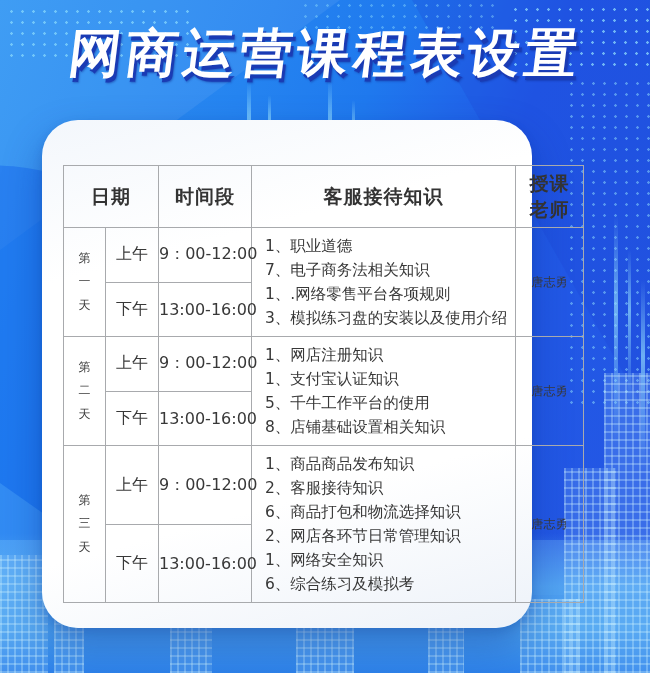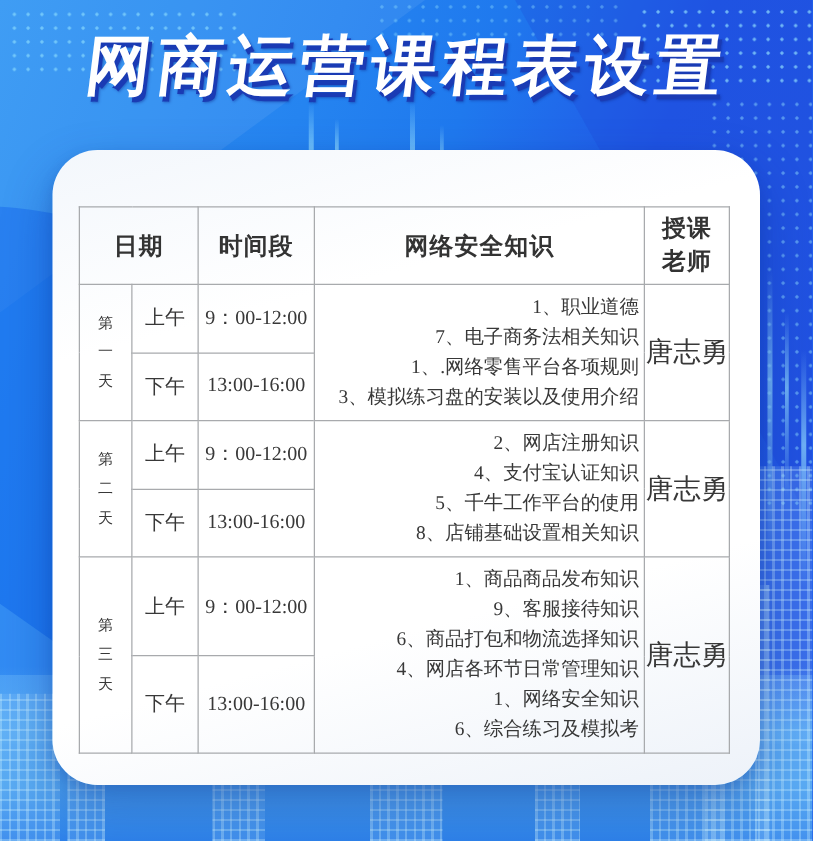--- a/index.html
+++ b/index.html
@@ -87,25 +87,24 @@
   .title span{
     display:inline-block;
     transform:skewX(-7deg);
     font-size:52px;font-weight:900;letter-spacing:5px;line-height:1.15;
     color:#ffffff;
     text-shadow:3px 4px 0 #1A3BB4, 4px 5px 2px rgba(15,40,140,0.45);
   }
 
   
   .card{
-    position:absolute;left:42px;top:120px;width:566px;height:508px;z-index:5;
+    position:absolute;left:42px;top:120px;width:490px;height:508px;z-index:5;
     border-radius:36px;
     background:linear-gradient(165deg,#f3f7fc 0%,#ffffff 26%,#ffffff 70%,#edf2f9 100%);
     box-shadow:0 18px 38px rgba(10,50,145,0.38), 0 4px 10px rgba(10,50,145,0.18);
-    font-family:Liberation Serif, serif;
   }
 
   
   table.schedule{
     position:absolute;left:21px;top:45px;
     width:520px;border-collapse:collapse;table-layout:fixed;
     color:#383838;
   }
   .schedule th,.schedule td{
     border:1px solid #a8aaad;
@@ -121,23 +120,23 @@
   tr.r-s{height:52px;}
   tr.r-s1{height:53px;}
   tr.r-t{height:72px;}
   tr.r-t1{height:73px;}
   .schedule th{font-size:19px;font-weight:700;color:#333;letter-spacing:1px;}
   th.teacher-h span{display:inline-block;width:44px;line-height:1.35;letter-spacing:1px;}
   td.day-cell{font-size:12px;font-weight:400;}
   .day-vert{display:inline-block;width:1.08em;word-break:break-all;line-height:1.95;}
   td.period-cell{font-size:16px;}
   td.time-cell{font-size:16px;white-space:nowrap;}
-  td.content-cell{text-align:right;padding:6px 4px 6px 13px;}
+  td.content-cell{text-align:left;padding:6px 4px 6px 13px;}
   .content-line{font-size:15.5px;line-height:24px;white-space:nowrap;}
-  td.teacher-cell{font-size:22px;}
+  td.teacher-cell{font-size:12px;}
 </style>
 </head>
 <body>
 
 <div class="stage">
 
   <div class="bg-base"></div>
   <div class="shape-diag-right"></div>
   <div class="shape-tl"></div>
   <div class="shape-circle-left"></div>
@@ -178,21 +177,21 @@
         <col class="col-day">
           <col class="col-period">
           <col class="col-time">
           <col class="col-content">
           <col class="col-teacher">
       </colgroup>
       <tbody>
           <tr class="hdr">
         <th colspan="2">日期</th>
         <th>时间段</th>
-        <th>网络安全知识</th>
+        <th>客服接待知识</th>
         <th class="teacher-h">
           <span>授课老师</span>
         </th>
       </tr>
 
       <tr class="r-s1">
         <td class="day-cell" rowspan="2">
           <span class="day-vert">第一天</span>
         </td>
         <td class="period-cell">上午</td>
@@ -210,43 +209,43 @@
         <td class="time-cell">13:00-16:00</td>
       </tr>
 
       <tr class="r-s">
         <td class="day-cell" rowspan="2">
           <span class="day-vert">第二天</span>
         </td>
         <td class="period-cell">上午</td>
         <td class="time-cell">9：00-12:00</td>
         <td class="content-cell" rowspan="2">
-          <div class="content-line">2、网店注册知识</div>
-          <div class="content-line">4、支付宝认证知识</div>
+          <div class="content-line">1、网店注册知识</div>
+          <div class="content-line">1、支付宝认证知识</div>
           <div class="content-line">5、千牛工作平台的使用</div>
           <div class="content-line">8、店铺基础设置相关知识</div>
         </td>
         <td class="teacher-cell" rowspan="2">唐志勇</td>
       </tr>
       <tr class="r-s">
         <td class="period-cell">下午</td>
         <td class="time-cell">13:00-16:00</td>
       </tr>
 
       <tr class="r-t1">
         <td class="day-cell" rowspan="2">
           <span class="day-vert">第三天</span>
         </td>
         <td class="period-cell">上午</td>
         <td class="time-cell">9：00-12:00</td>
         <td class="content-cell" rowspan="2">
           <div class="content-line">1、商品商品发布知识</div>
-          <div class="content-line">9、客服接待知识</div>
+          <div class="content-line">2、客服接待知识</div>
           <div class="content-line">6、商品打包和物流选择知识</div>
-          <div class="content-line">4、网店各环节日常管理知识</div>
+          <div class="content-line">2、网店各环节日常管理知识</div>
           <div class="content-line">1、网络安全知识</div>
           <div class="content-line">6、综合练习及模拟考</div>
         </td>
         <td class="teacher-cell" rowspan="2">唐志勇</td>
       </tr>
       <tr class="r-t">
         <td class="period-cell">下午</td>
         <td class="time-cell">13:00-16:00</td>
       </tr>
     </tbody>

